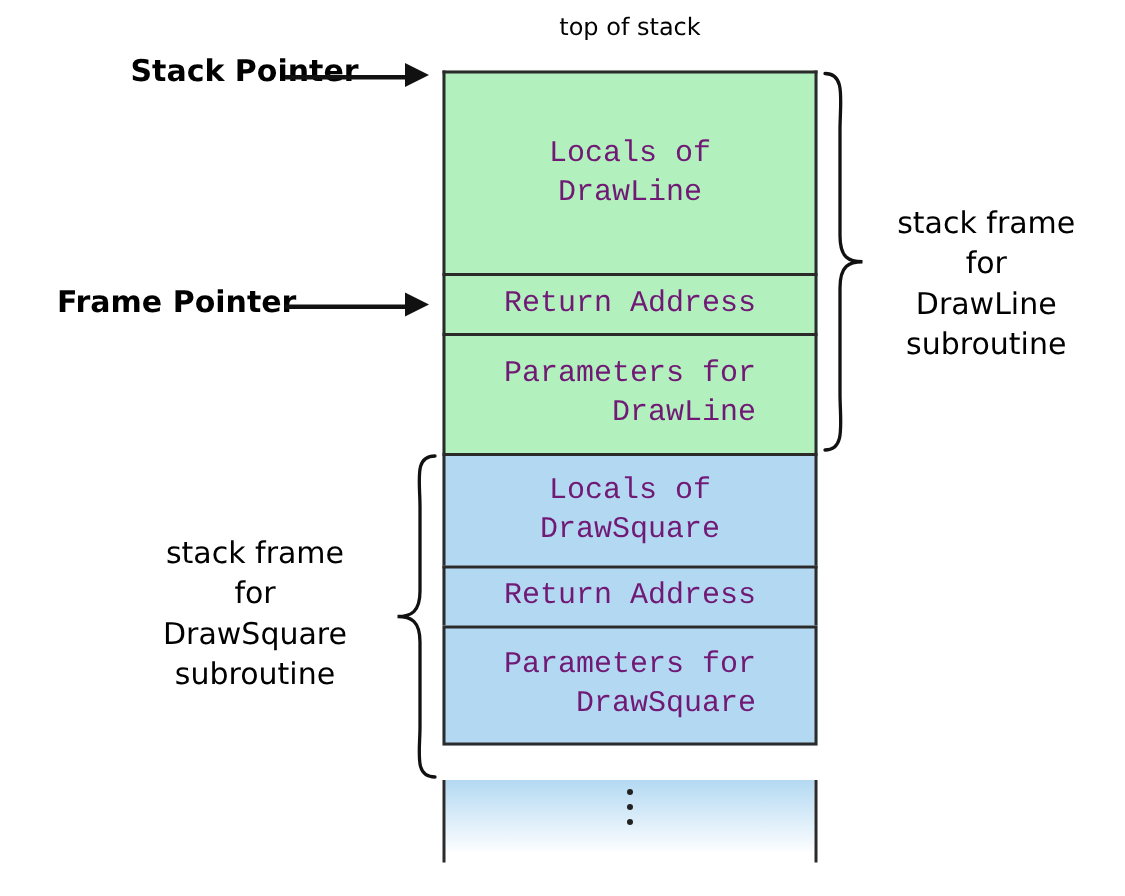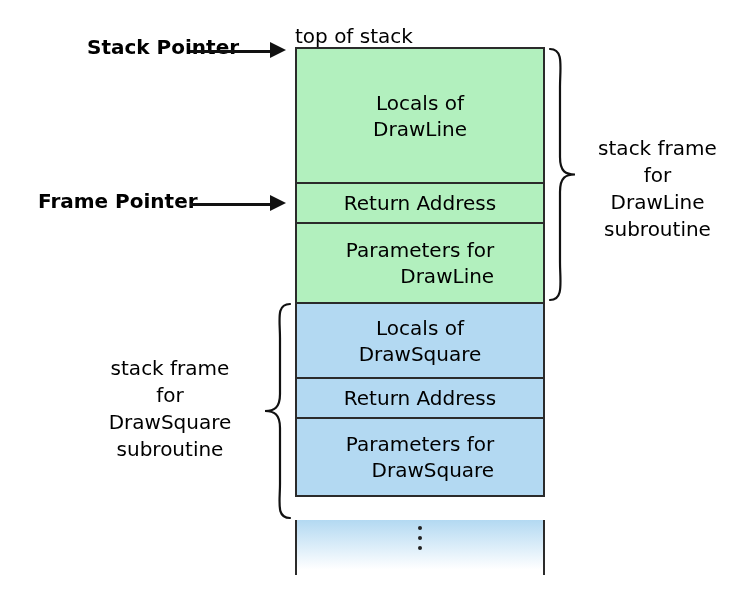--- a/index.html
+++ b/index.html
@@ -22,22 +22,23 @@
   }
   .cell {
     border: 2px solid #2b2b2b;
     border-bottom-width: 0;
     display: flex;
     align-items: center;
     justify-content: center;
     text-align: center;
     font-size: 20px;
     line-height: 1.3;
-    color: #000000;
+    color: #701a75;
     padding: 6px 4px;
+    font-family: Liberation Mono, monospace;
   }
   .cell:last-child { border-bottom-width: 2px; }
   .green { background: #b2f0be; }
   .blue  { background: #b3d9f2; }
 
   .h1 { height: 135px; }
   .h2 { height: 40px; }
   .h3 { height: 80px; text-align: right; }
   .h4 { height: 75px; }
 
@@ -60,24 +61,25 @@
     flex-direction: column;
     align-items: center;
     gap: 6px;
   }
   .vdots span {
     width: 4px; height: 4px; background: #222; border-radius: 50%;
   }
 
   .top-label {
     position: absolute;
-    top: 24px;
+    top: 8px;
     left: 295px;
     width: 250px;
-    font-size: 20px;
+    text-align: center;
+    font-size: 16px;
   }
 
   .ptr-label {
     position: absolute;
     font-size: 20px;
     font-weight: 600;
   }
   .sp-label { left: 43px; top: 35px; margin-left: 44px; }
   .fp-label { left: 38px; top: 189px; }
 

